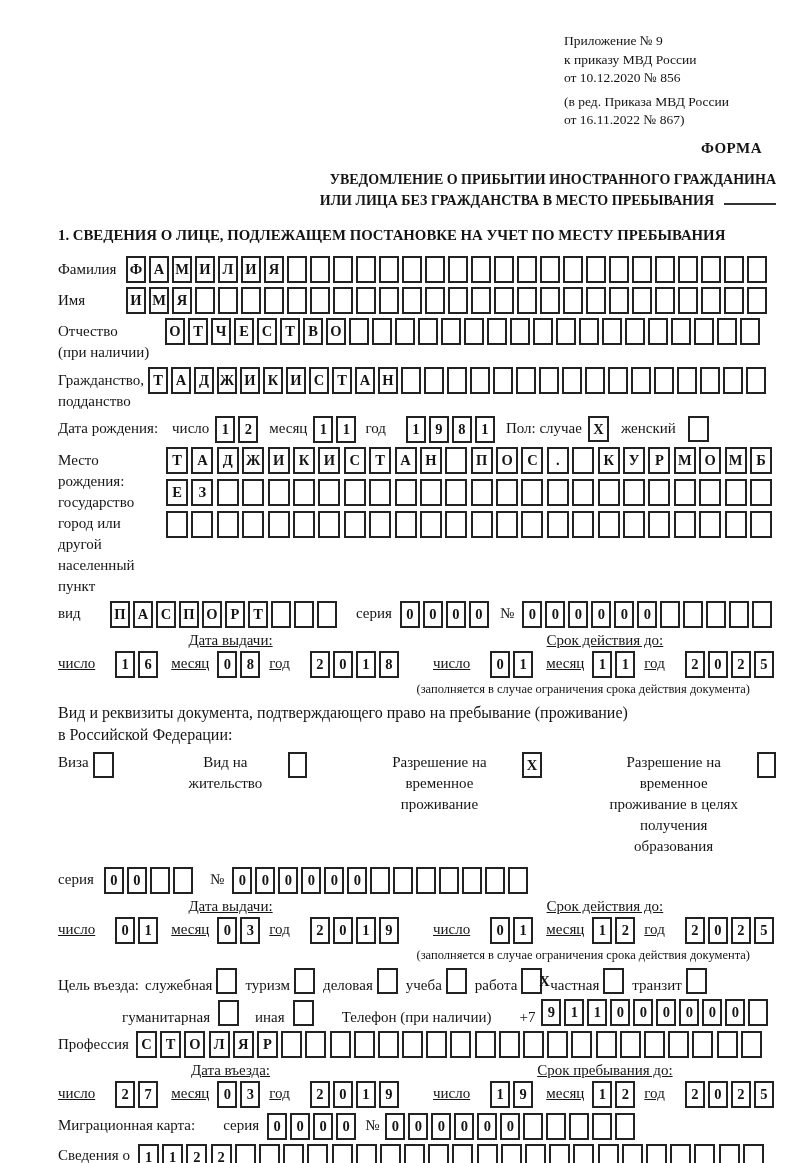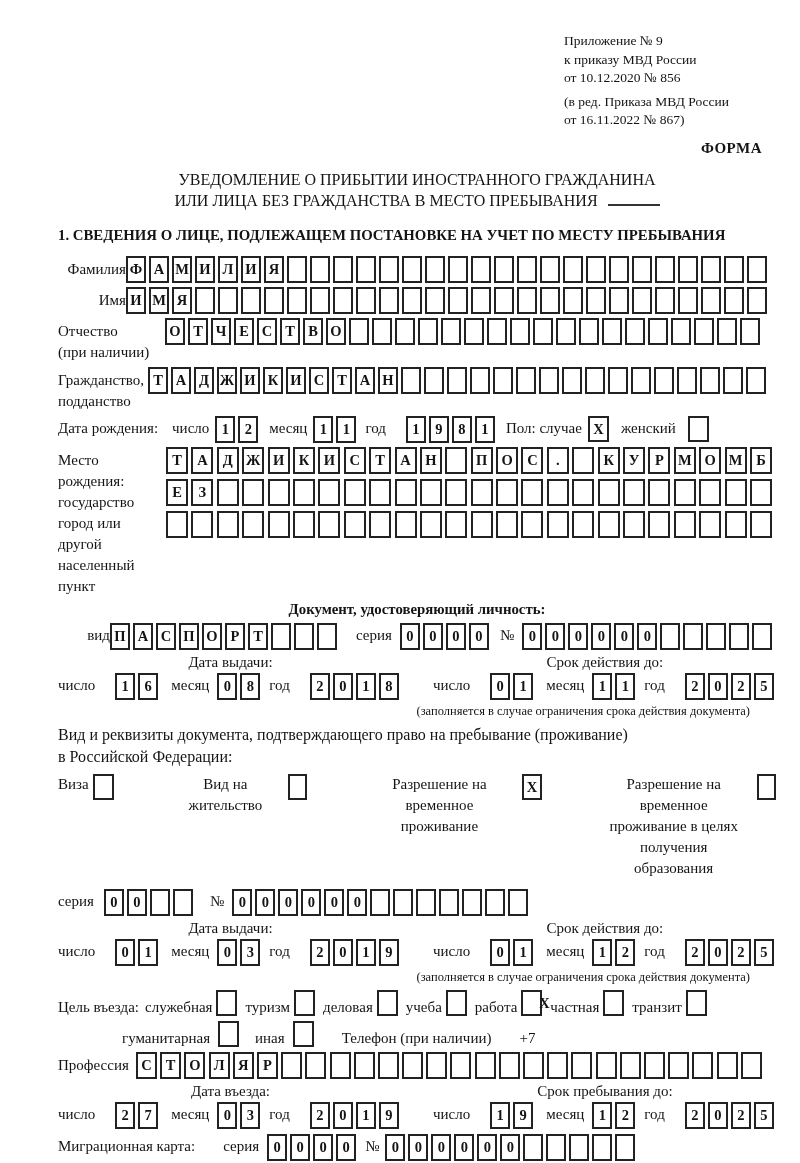--- a/index.html
+++ b/index.html
@@ -5,46 +5,46 @@
   * { margin:0; padding:0; box-sizing:border-box; }
   html,body { width:800px; height:1163px; overflow:hidden; background:#ffffff; }
   body { font-family:"Liberation Serif","DejaVu Serif",serif; color:#141414; }
   .page { padding:32px 24px 0 58px; }
 
   
   .hdr { margin-left:auto; width:212px; font-size:13.5px; line-height:18.5px; }
   .hdr .grp2 { margin-top:5px; }
   .forma { text-align:right; padding-right:14px; font-weight:bold; font-size:15px; margin-top:10px; letter-spacing:.5px; }
 
-  .title { text-align:center; font-weight:normal; font-size:16px; line-height:21px; margin-top:12px; }
+  .title { text-align:right; font-weight:bold; font-size:14px; line-height:21px; margin-top:12px; }
   .blank { display:inline-block; width:52px; border-bottom:2px solid #333; height:14px; margin-left:10px; }
   .sect { font-weight:bold; font-size:14.8px; margin-top:16px; margin-bottom:12px; }
 
   
   .cell { display:inline-block; width:20px; height:27px; border:2px solid #222; margin-right:3px;
           text-align:center; font-size:14.5px; line-height:23px; vertical-align:top; background:#fff; }
   .cells { display:inline-block; white-space:nowrap; vertical-align:top; font-weight:600; }
   .p25 .cell { width:22px; margin-right:3.4px; }
   .p24 .cell { width:21px; margin-right:3.2px; }
   .cbx { display:inline-block; width:21px; height:26px; border:2px solid #222; text-align:center;
          font-size:14.5px; line-height:22px; vertical-align:top; font-weight:600; }
 
   .frow { display:flex; align-items:flex-start; margin-bottom:4px; }
   .flabel { flex-shrink:0; font-size:15px; line-height:21px; padding-top:3px; }
-  .w68{width:68px;text-align:right;} .w107{width:107px;} .w90{width:90px;} .w52{width:52px;} .w108{width:108px;} .w78{width:78px;}
+  .w68{width:68px;} .w107{width:107px;} .w90{width:90px;} .w52{width:52px;} .w108{width:108px;} .w78{width:78px;}
 
   .inline { display:flex; align-items:flex-start; font-size:15px; margin-bottom:4px; white-space:nowrap; }
-  .inline .t { padding-top:4px;text-align:right; }
+  .inline .t { padding-top:4px; }
   .gap4{margin-left:4px;padding-left:16px;} .gap6{margin-left:6px;} .gap8{margin-left:8px;} .gap10{margin-left:10px;} .gap12{margin-left:12px;} .gap14{margin-left:14px;} .gap16{margin-left:16px;} .gap28{margin-left:28px;}
 
   .stack > .cells, .stack > .rline { display:block; margin-bottom:5px; }
 
   .dochead { text-align:center; font-weight:bold; font-size:14.8px; margin:4px 0 5px; }
 
-  .dpair { display:flex; margin-bottom:0; }
+  .dpair { display:flex; margin-bottom:0;text-decoration:underline; }
   .dleft { width:345px; flex-shrink:0; }
   .dright { flex:1; padding-left:30px; }
   .dtitle { text-align:center; font-size:15px; margin-bottom:2px; }
   .dfields { display:flex; align-items:flex-start; font-size:15px; white-space:nowrap; }
   .dfields .t { padding-top:4px; }
   .note { font-size:12.5px; text-align:right; padding-right:26px; margin-top:4px; margin-bottom:5px; }
 
   .intro { font-size:16px; line-height:22px; margin-top:5px; }
 
   .optrow { display:flex; align-items:flex-start; margin:6px 0 10px; font-size:15px;gap:41px; }
@@ -128,21 +128,20 @@
       <div>город или другой</div>
       <div>населенный пункт</div>
     </div>
     <div class="stack p25">
       <span class="cells"><span class="cell">Т</span><span class="cell">А</span><span class="cell">Д</span><span class="cell">Ж</span><span class="cell">И</span><span class="cell">К</span><span class="cell">И</span><span class="cell">С</span><span class="cell">Т</span><span class="cell">А</span><span class="cell">Н</span><span class="cell"></span><span class="cell">П</span><span class="cell">О</span><span class="cell">С</span><span class="cell">.</span><span class="cell"></span><span class="cell">К</span><span class="cell">У</span><span class="cell">Р</span><span class="cell">М</span><span class="cell">О</span><span class="cell">М</span><span class="cell">Б</span></span>
       <span class="cells"><span class="cell">Е</span><span class="cell">З</span><span class="cell"></span><span class="cell"></span><span class="cell"></span><span class="cell"></span><span class="cell"></span><span class="cell"></span><span class="cell"></span><span class="cell"></span><span class="cell"></span><span class="cell"></span><span class="cell"></span><span class="cell"></span><span class="cell"></span><span class="cell"></span><span class="cell"></span><span class="cell"></span><span class="cell"></span><span class="cell"></span><span class="cell"></span><span class="cell"></span><span class="cell"></span><span class="cell"></span></span>
       <span class="cells"><span class="cell"></span><span class="cell"></span><span class="cell"></span><span class="cell"></span><span class="cell"></span><span class="cell"></span><span class="cell"></span><span class="cell"></span><span class="cell"></span><span class="cell"></span><span class="cell"></span><span class="cell"></span><span class="cell"></span><span class="cell"></span><span class="cell"></span><span class="cell"></span><span class="cell"></span><span class="cell"></span><span class="cell"></span><span class="cell"></span><span class="cell"></span><span class="cell"></span><span class="cell"></span><span class="cell"></span></span>
     </div>
   </div>
 
-  <div class="dochead">Документ, удостоверяющий личность:</div>
   <div class="inline">
     <span class="t w52">вид</span>
     <span class="cells"><span class="cell">П</span><span class="cell">А</span><span class="cell">С</span><span class="cell">П</span><span class="cell">О</span><span class="cell">Р</span><span class="cell">Т</span><span class="cell"></span><span class="cell"></span><span class="cell"></span></span>
     <span class="t gap16">серия</span>
     <span class="cells gap8"><span class="cell">0</span><span class="cell">0</span><span class="cell">0</span><span class="cell">0</span></span>
     <span class="t gap8">№</span>
     <span class="cells gap8"><span class="cell">0</span><span class="cell">0</span><span class="cell">0</span><span class="cell">0</span><span class="cell">0</span><span class="cell">0</span><span class="cell"></span><span class="cell"></span><span class="cell"></span><span class="cell"></span><span class="cell"></span></span>
   </div>
 
   <div class="dpair">
@@ -253,20 +252,21 @@
     <span class="cbx gap4"></span>
   </div>
 
   <div class="prow" style="padding-left:64px;">
     <span class="t">гуманитарная</span>
     <span class="cbx gap8"></span>
     <span class="t gap16">иная</span>
     <span class="cbx gap8"></span>
     <span class="t gap28">Телефон (при наличии)</span>
     <span class="t gap28">+7</span>
+    <span class="cells gap6"><span class="cell">9</span><span class="cell">1</span><span class="cell">1</span><span class="cell">0</span><span class="cell">0</span><span class="cell">0</span><span class="cell">0</span><span class="cell">0</span><span class="cell">0</span><span class="cell"></span></span>
   </div>
 
   <div class="frow">
     <div class="flabel w78">Профессия</div>
     <span class="cells p24"><span class="cell">С</span><span class="cell">Т</span><span class="cell">О</span><span class="cell">Л</span><span class="cell">Я</span><span class="cell">Р</span><span class="cell"></span><span class="cell"></span><span class="cell"></span><span class="cell"></span><span class="cell"></span><span class="cell"></span><span class="cell"></span><span class="cell"></span><span class="cell"></span><span class="cell"></span><span class="cell"></span><span class="cell"></span><span class="cell"></span><span class="cell"></span><span class="cell"></span><span class="cell"></span><span class="cell"></span><span class="cell"></span><span class="cell"></span><span class="cell"></span></span>
   </div>
 
   <div class="dpair">
     <div class="dleft">
       <div class="dtitle">Дата въезда:</div>

